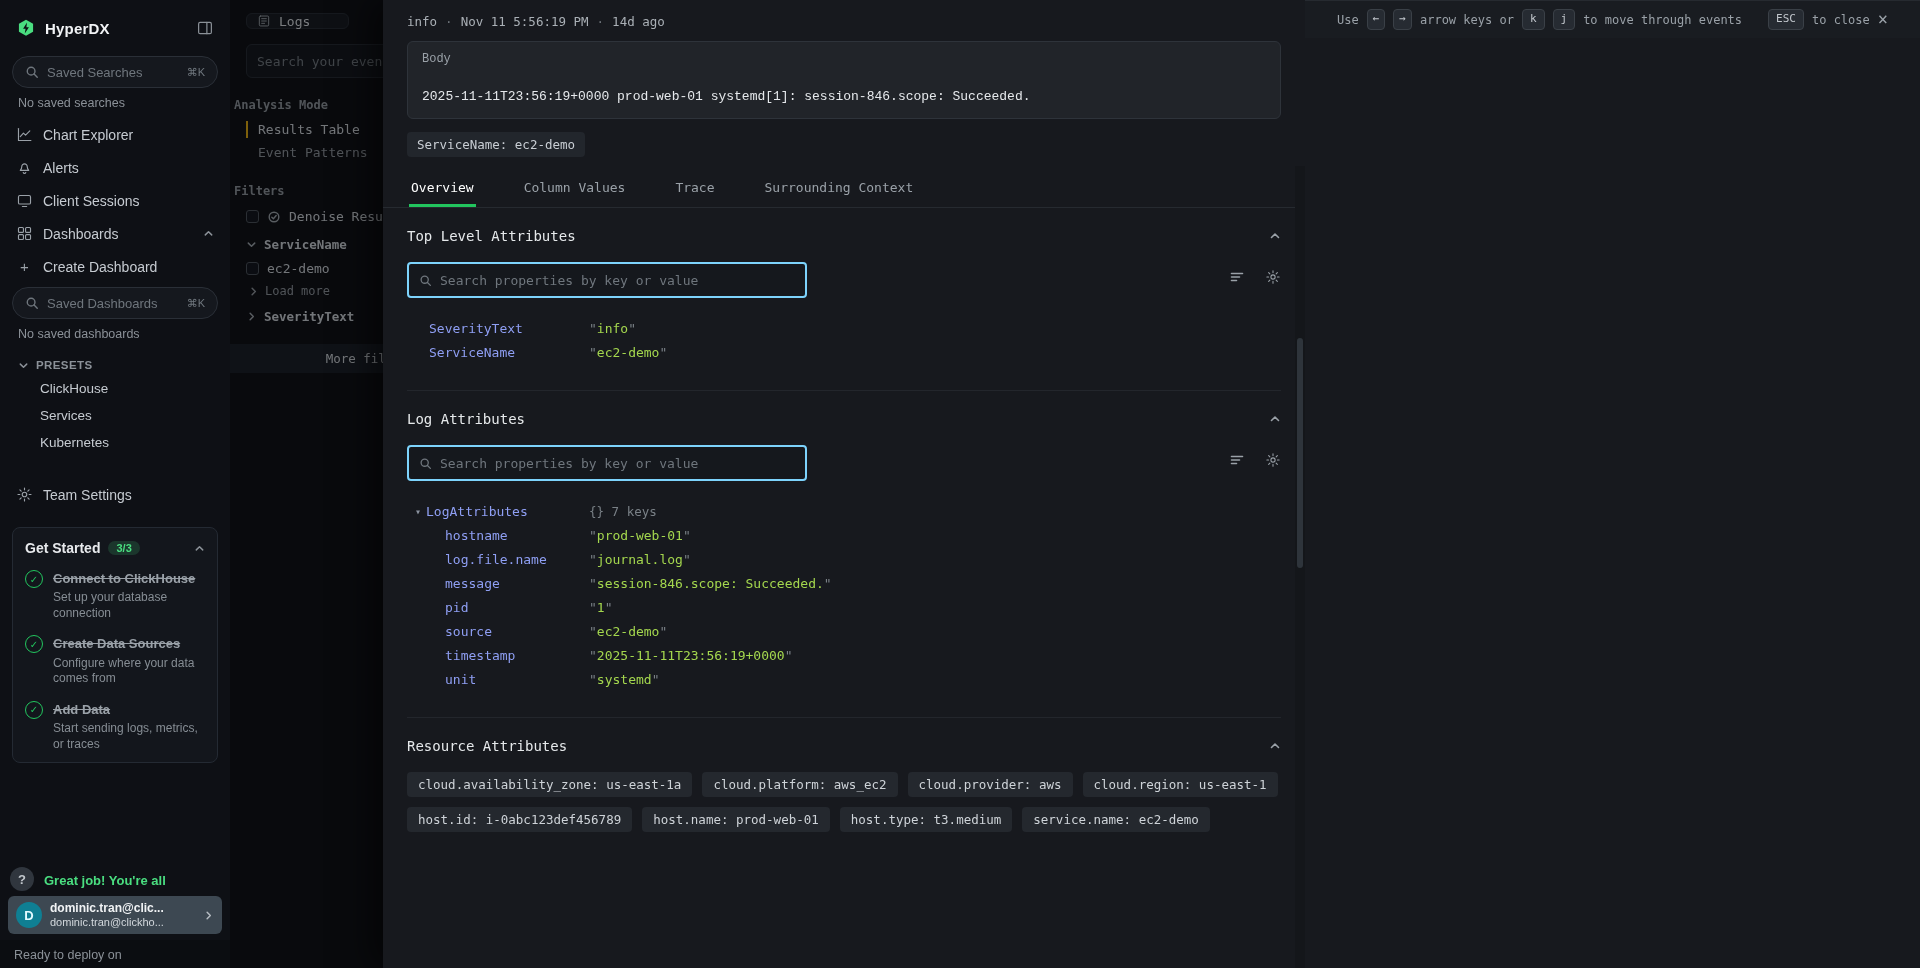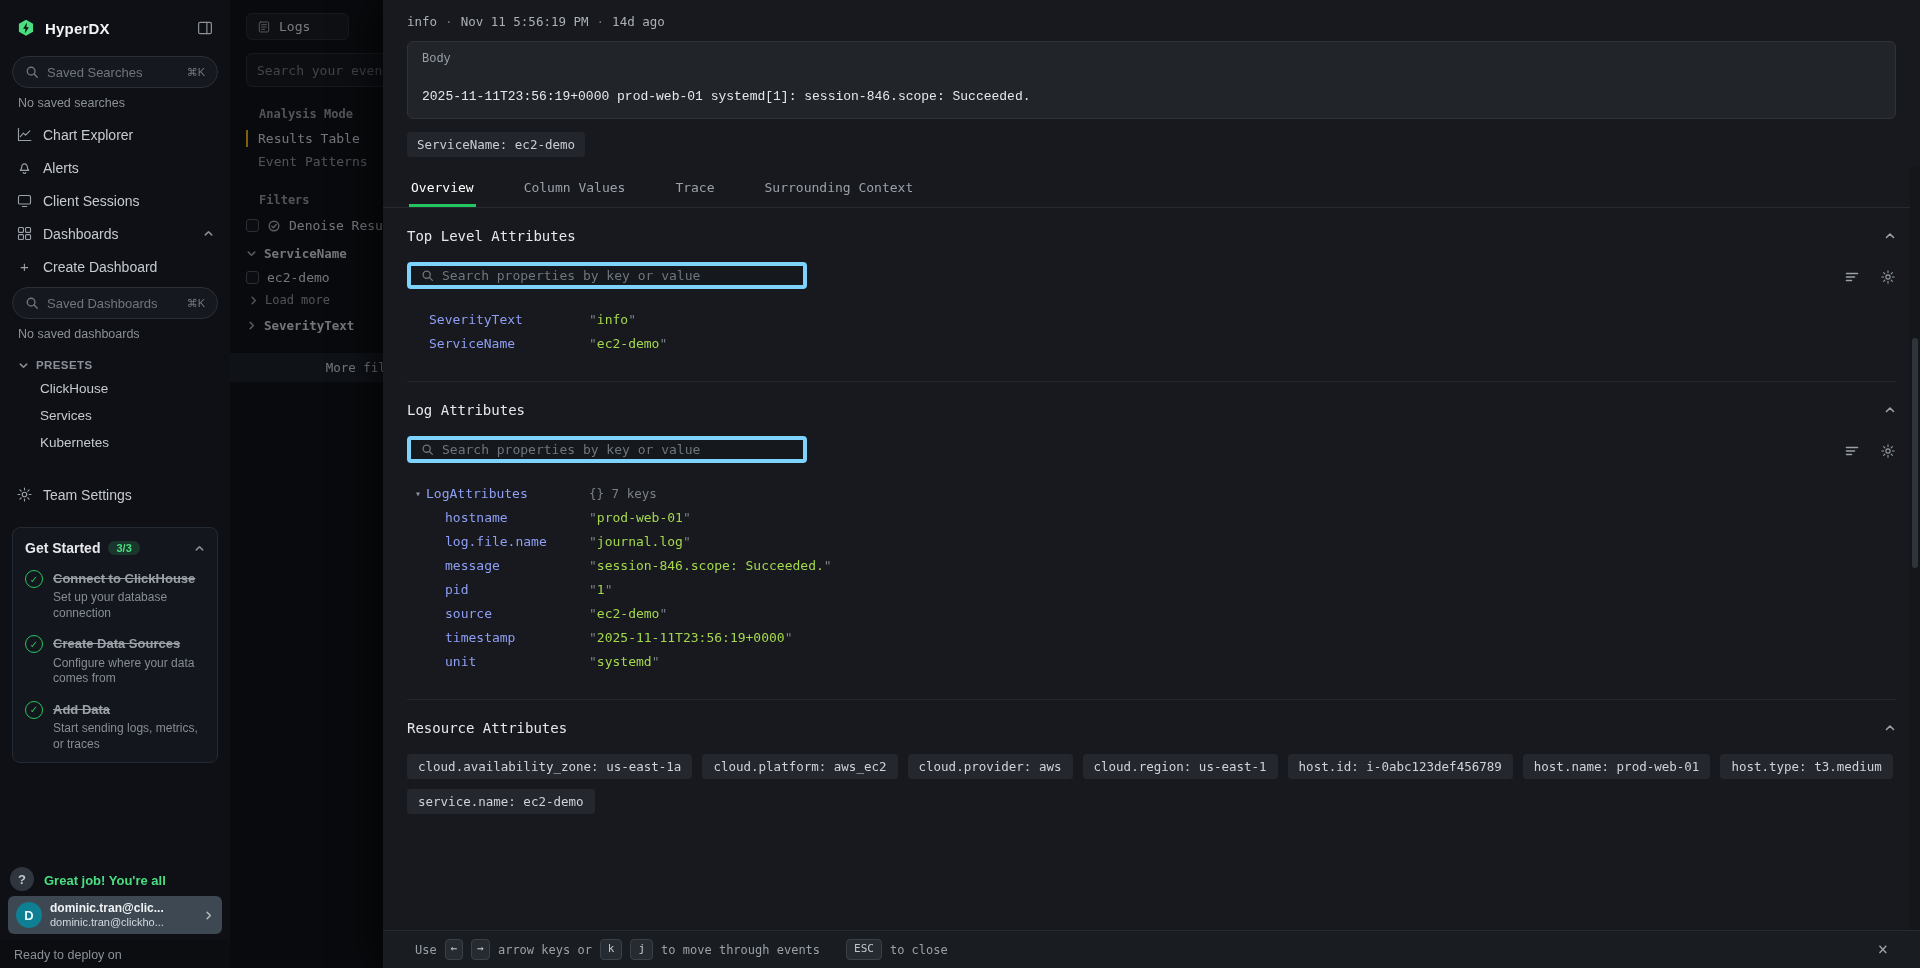--- a/index.html
+++ b/index.html
@@ -56,59 +56,59 @@
     justify-content:center;font-weight:700;font-size:13px;flex:none;}
   .user-name{font-size:12px;font-weight:700;color:#f1f3f5;line-height:1.2;}
   .user-email{font-size:11px;color:#d3d8dd;line-height:1.2;}
   .user-chev{margin-left:auto;color:#b6bcc2;}
   .ready-note{padding:8px 14px 6px;font-size:12.5px;color:#8b9198;background:#0b0d11;}
 
   
   .filter-panel{position:absolute;left:230px;top:0;width:200px;height:968px;background:#101218;z-index:1;font-size:13px;}
   .fp-dim{position:absolute;left:230px;top:0;width:200px;height:968px;background:rgba(0,0,0,.42);z-index:2;pointer-events:none;}
   .logs-btn{margin:13px 0 0 16px;display:inline-flex;align-items:center;gap:8px;background:#191d24;border:1px solid #272c34;
-    border-radius:6px;height:27px;padding:0 38px 0 10px;font-size:13px;color:#d0d4d9;cursor:pointer;}
+    border-radius:6px;height:16px;padding:0 38px 0 10px;font-size:13px;color:#d0d4d9;cursor:pointer;}
   .logs-btn .ni{width:14px;height:14px;color:#9aa1a8;}
   .fp-search{margin:13px 16px 0;height:34px;background:#151920;border:1px solid #272c34;border-radius:6px;
     display:flex;align-items:center;padding:0 10px;color:#6f767d;font-size:13px;cursor:text;}
-  .fp-label{margin:20px 0 6px 29px;font-size:12px;font-weight:700;color:#8b9198;}
+  .fp-label{margin:20px 0 6px 4px;font-size:12px;font-weight:700;color:#8b9198;}
   .mode-list{margin-left:16px;}
   .mode-item{position:relative;padding:4px 8px 4px 12px;color:#c6cbd1;cursor:pointer;}
   .mode-item.inactive{color:#8b9198;}
   .mode-item.active::before{content:"";position:absolute;left:0;top:3px;bottom:3px;width:2px;background:#d9a514;}
   .chk-row{display:flex;align-items:center;gap:8px;padding:5px 16px;color:#c6cbd1;font-size:13px;cursor:pointer;}
   .chk{width:13px;height:13px;border:1px solid #4a515a;border-radius:3px;background:#141820;flex:none;cursor:pointer;}
   .denoise-ic{width:14px;height:14px;color:#9aa1a8;}
   .group-header{display:flex;align-items:center;gap:7px;padding:8px 16px 4px;font-weight:700;font-size:12.5px;color:#c6cbd1;cursor:pointer;}
   .group-header .chev{color:#9aa1a8;}
   .load-more{display:flex;align-items:center;gap:6px;padding:3px 16px 3px 18px;color:#8b9198;font-size:12px;cursor:pointer;}
   .more-filters{margin-top:16px;background:#1b2028;padding:7px 14px;text-align:right;color:#c6cbd1;font-size:12.5px;cursor:pointer;}
 
   
   .detail{position:absolute;left:383px;top:0;right:0;height:968px;background:#17191e;z-index:5;
-    box-shadow:-12px 0 32px rgba(0,0,0,.55);display:flex;flex-direction:column;font-size:13px;}
+    box-shadow:-12px 0 32px rgba(0,0,0,.55);display:flex;flex-direction:row;font-size:13px;}
   .detail-main{flex:1;overflow:hidden;position:relative;}
   .d-header{padding:14px 24px 0;font-size:12.5px;color:#aab0b6;display:flex;gap:8px;align-items:center;}
   .d-sep{color:#6b7177;}
   .body-card{margin:12px 24px 0;background:#212429;border:1px solid #2e333a;border-radius:6px;padding:10px 14px 14px;font-family:Liberation Mono, monospace;}
   .body-label{font-size:12px;color:#9aa1a8;}
   .body-code{margin-top:23px;font-size:13px;color:#e6e9ec;white-space:pre;}
   .tag-row{margin:13px 24px 0;display:flex;gap:8px;}
   .prop-chip{display:inline-block;background:#22262c;border-radius:4px;padding:5px 10px;font-size:12.5px;color:#c9ced4;cursor:pointer;}
   .tabs{margin-top:12px;border-bottom:1px solid #262a30;display:flex;padding:0 26px;gap:46px;}
   .tab{padding:11px 2px 9px;font-size:13px;color:#9aa1a8;border-bottom:3px solid transparent;cursor:pointer;}
   .tab.active{color:#ffffff;border-bottom-color:#22c55e;}
   .sections{padding:0 24px;}
   .section{padding:20px 0 26px;}
   .section + .section{border-top:1px solid #23262c;}
   .section-head{display:flex;align-items:center;justify-content:space-between;cursor:pointer;}
   .section-title{font-size:14px;color:#e6e9eb;}
   .section-head .chev{color:#9aa1a8;width:12px;height:12px;}
   .search-row{display:flex;align-items:flex-start;margin-top:18px;}
-  .prop-search{width:400px;height:27px;border:4px solid #7dd3fc;background:#15181d;border-radius:4px;
+  .prop-search{width:400px;height:36px;border:2px solid #7dd3fc;background:#15181d;border-radius:4px;
     display:flex;align-items:center;gap:8px;padding:0 10px;color:#6f767d;font-size:13px;cursor:text;}
   .prop-search .mag{width:13px;height:13px;color:#6f767d;}
   .row-icons{margin-left:auto;display:flex;gap:20px;color:#9aa1a8;align-items:center;padding-top:7px;}
   .row-icons svg{width:16px;height:16px;cursor:pointer;}
   .kv-table{margin-top:18px;}
   .kv-row{display:grid;grid-template-columns:182px 1fr;height:24px;align-items:center;font-size:13px;}
   .kv-key{color:#8f9ff4;padding-left:22px;cursor:pointer;white-space:nowrap;}
   .kv-key.child{padding-left:38px;}
   .kv-val{color:#a4d74e;cursor:pointer;white-space:nowrap;}
   .q{color:#7a8187;}

